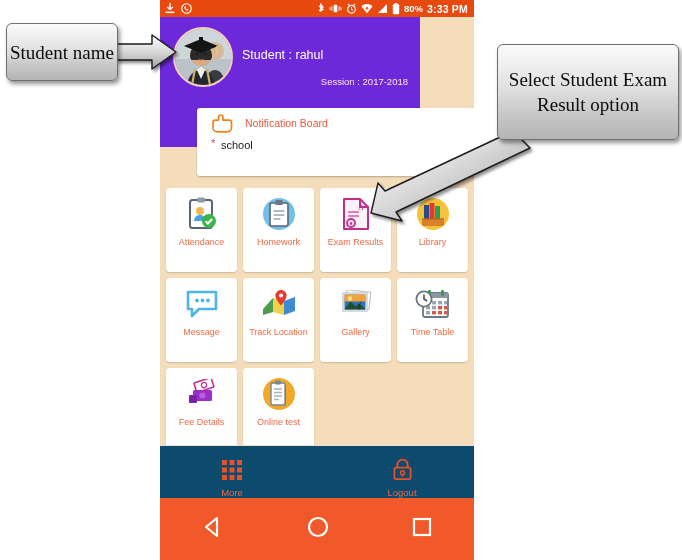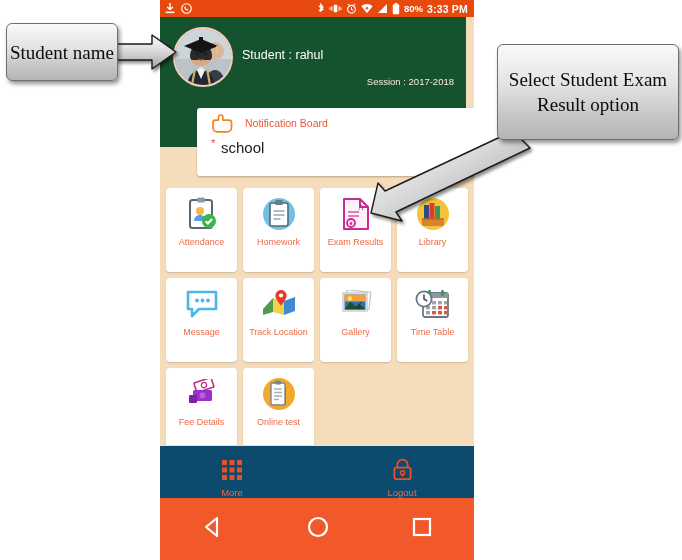--- a/index.html
+++ b/index.html
@@ -14,32 +14,32 @@
   .phone{position:absolute;left:160px;top:0;width:314px;height:560px;background:#f5dcba;overflow:hidden;}
 
   .statusbar{position:absolute;left:0;top:0;width:314px;height:17px;background:#e8490f;
     display:flex;align-items:center;color:#fff;}
   .sb-left{display:flex;align-items:center;gap:6px;padding-left:5px;}
   .sb-right{display:flex;align-items:center;gap:4px;margin-left:auto;padding-right:6px;}
   .sb-txt{font-size:9.5px;color:#fff;letter-spacing:0px;font-weight:bold;}
   .sb-time{font-size:10.5px;color:#fff;font-weight:bold;letter-spacing:.2px;}
   .sbico{display:inline-flex;align-items:center;justify-content:center;}
 
-  .header{position:absolute;left:0;top:17px;width:306px;height:130px;background:#14532d;}
+  .header{position:absolute;left:0;top:17px;width:260px;height:130px;background:#6d28d9;}
   .avatar{position:absolute;left:13px;top:10px;width:56px;height:56px;border-radius:50%;
     overflow:hidden;border:2px solid #f7cdbb;background:#9aa7b1;}
   .avatar svg{display:block;}
   .stu-name{position:absolute;left:82px;top:31px;font-size:12.5px;color:#ffffff;}
   .session{position:absolute;right:12px;top:59px;font-size:9.5px;color:#ffe8de;}
 
   .notif{position:absolute;left:10px;top:91px;width:294px;height:68px;background:#fff;
     border-radius:3px;box-shadow:0 1px 2px rgba(0,0,0,.25);margin-left:27px;}
   .notif-title{position:absolute;left:48px;top:9px;font-size:10.5px;color:#f0563a;}
   .notif-hand{position:absolute;left:14px;top:6px;}
-  .notif-item{position:absolute;left:24px;top:31px;font-size:15px;color:#1b1b1b;}
+  .notif-item{position:absolute;left:24px;top:31px;font-size:11px;color:#1b1b1b;}
   .notif-star{position:absolute;left:14px;top:29px;color:#e23b5a;font-size:11px;}
 
   .grid{position:absolute;left:0;top:188px;width:314px;}
   .row{display:flex;gap:6px;padding:0 6px 6px 6px;}
   .tile{width:71px;height:84px;background:#ffffff;border-radius:4px;position:relative;
     box-shadow:0 1px 1.5px rgba(0,0,0,.16);display:flex;flex-direction:column;
     align-items:center;justify-content:flex-start;}
   .tile .ico{height:46px;display:flex;align-items:center;justify-content:center;margin-top:3px;}
   .tile .lbl{font-size:9px;color:#ef6a45;text-align:center;line-height:11px;width:62px;
     word-break:break-word;}

